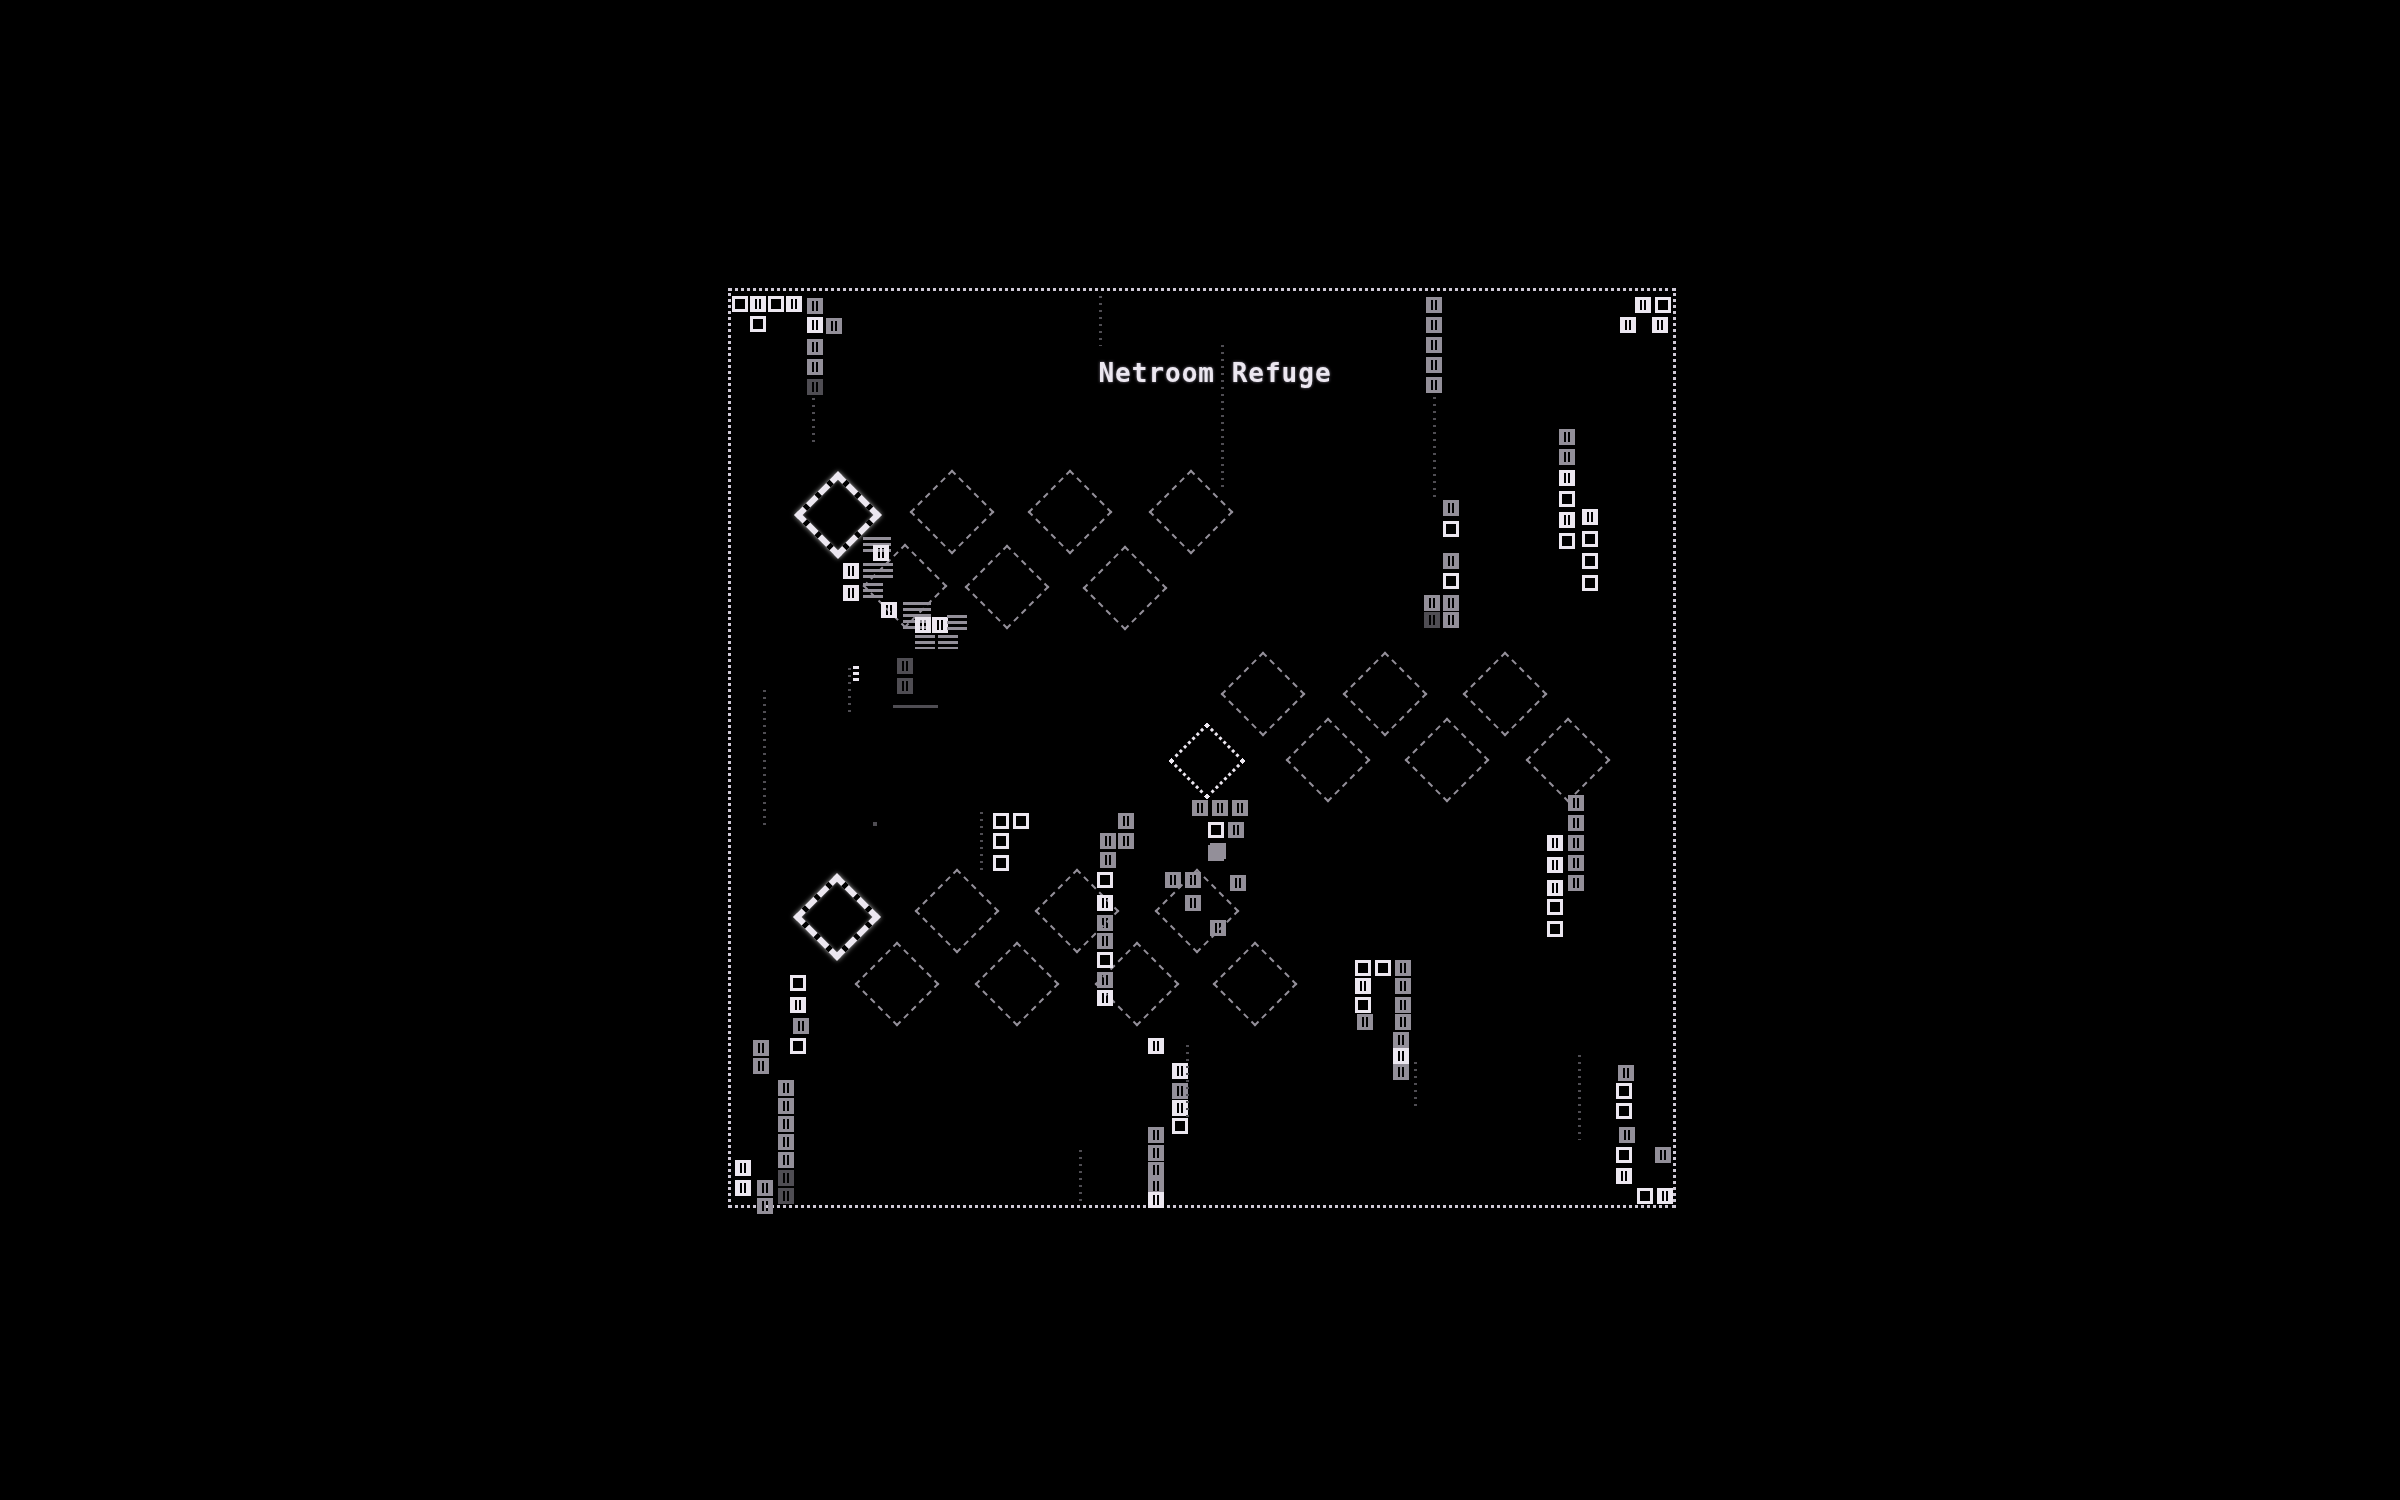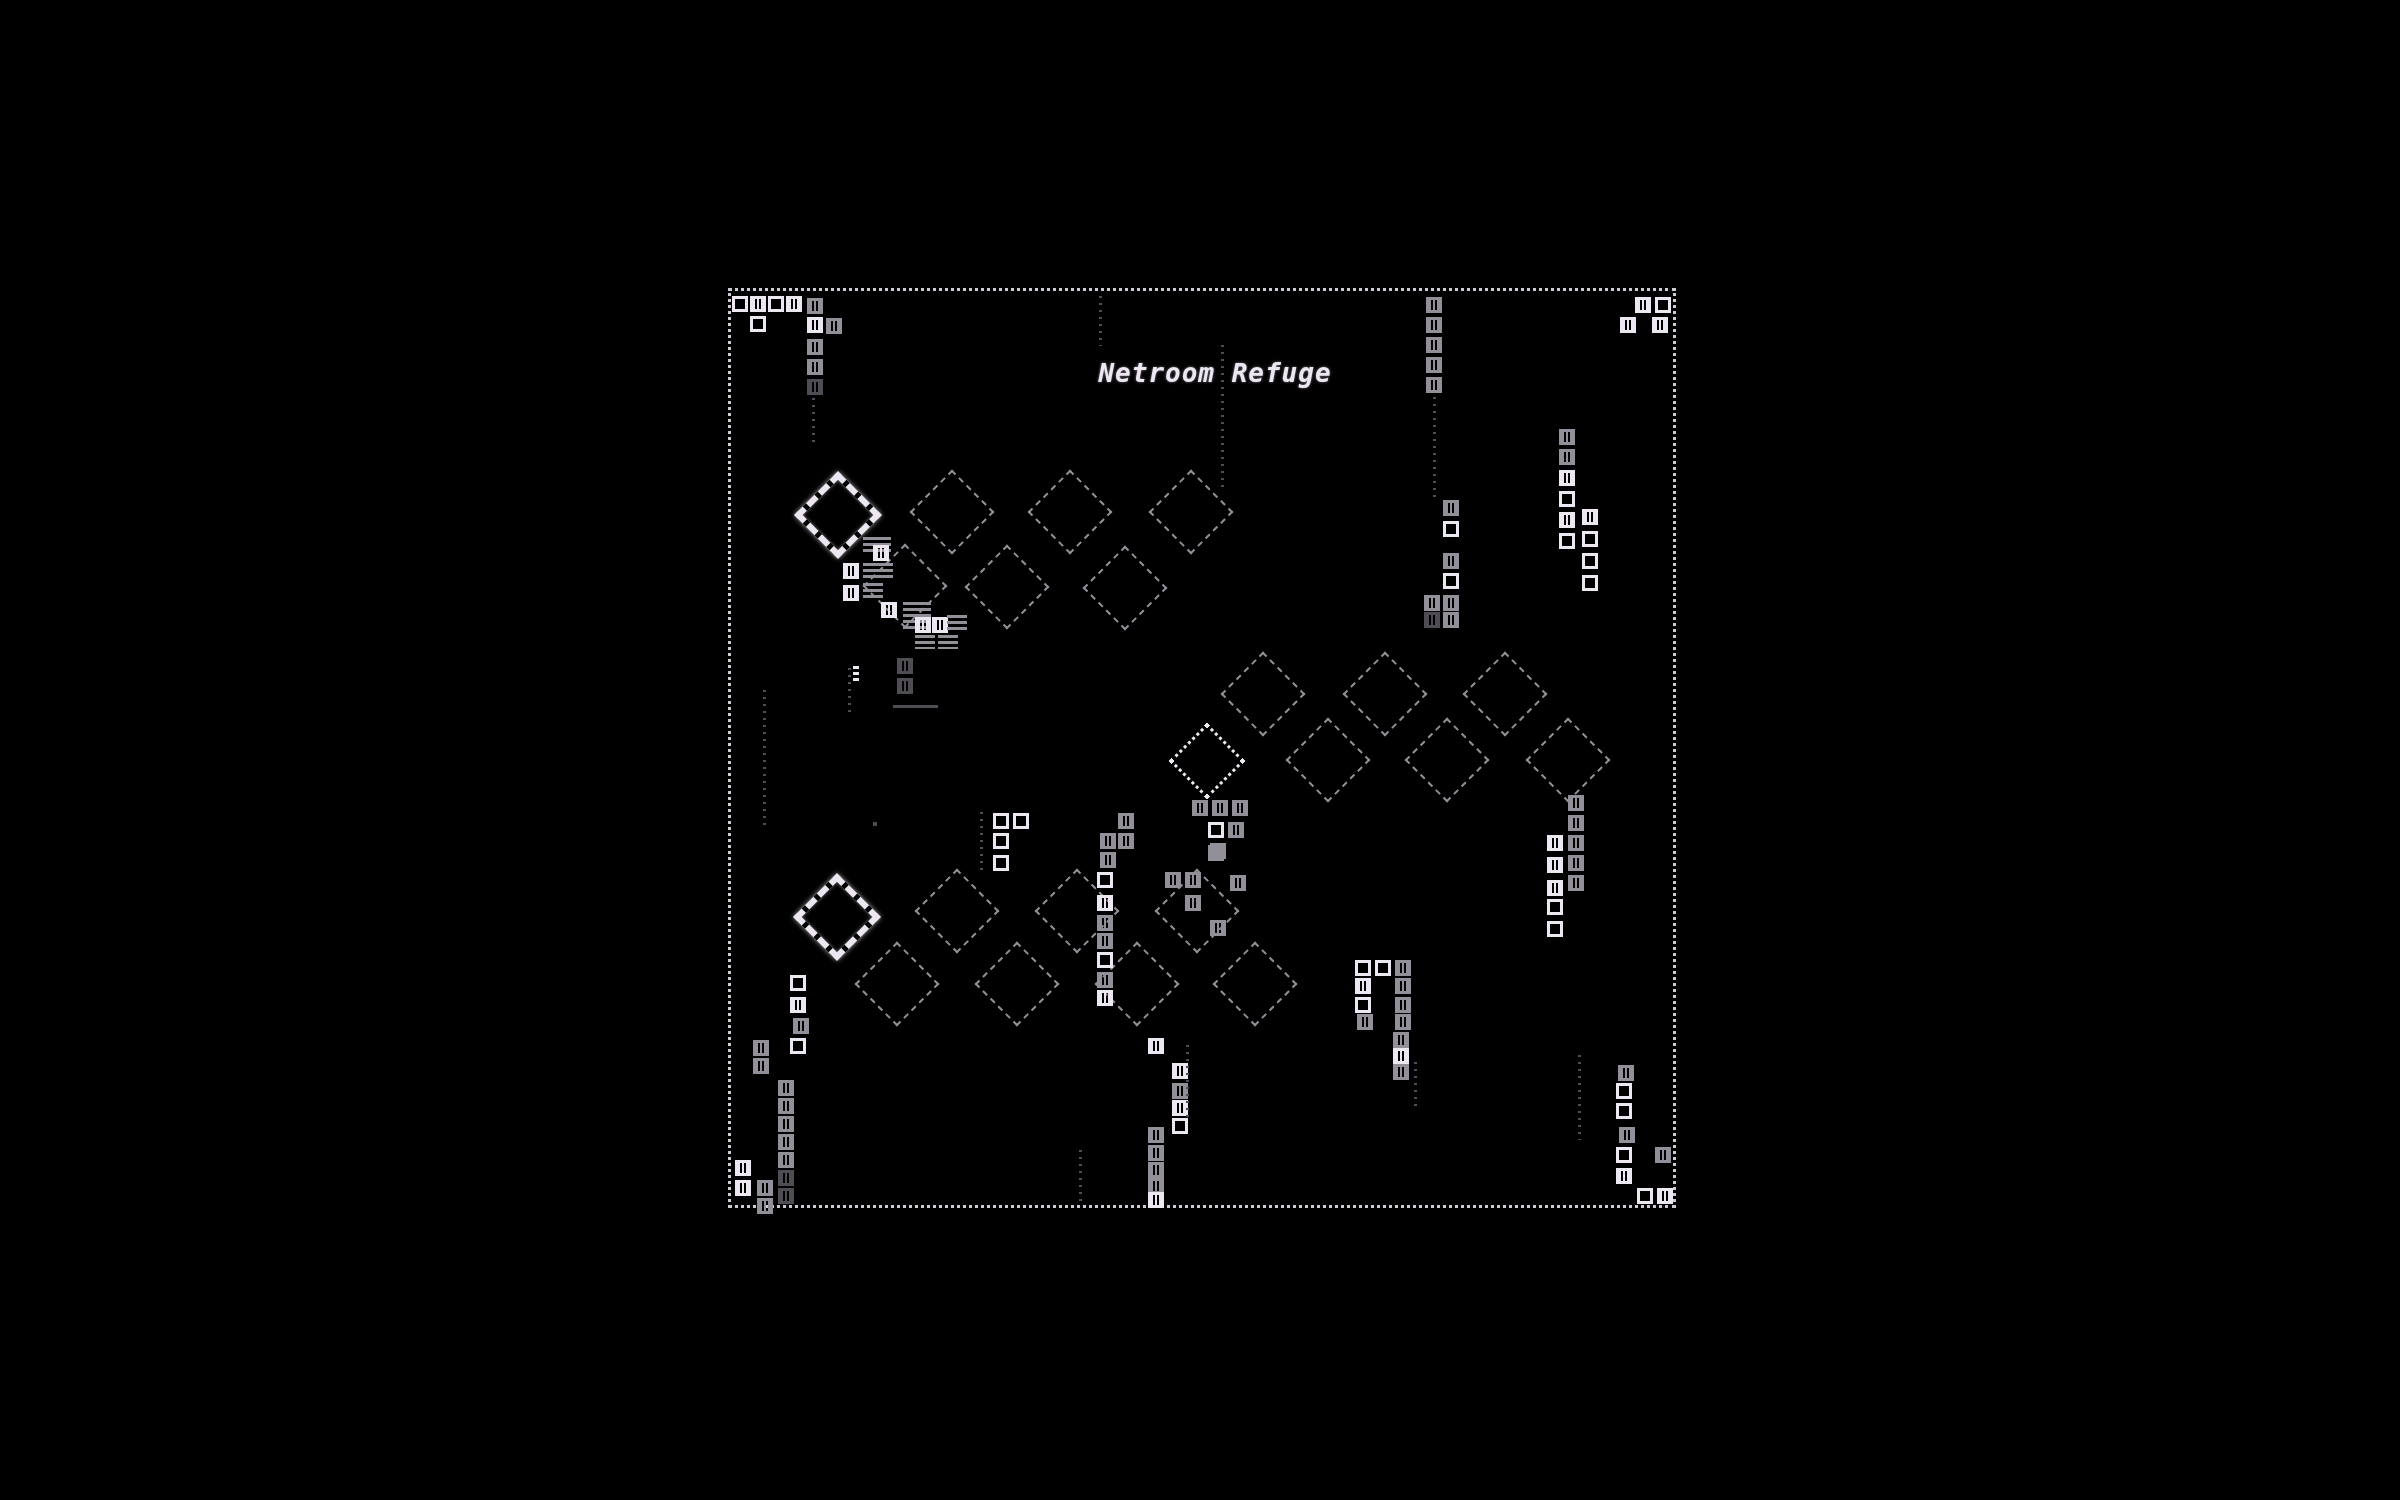--- a/index.html
+++ b/index.html
@@ -39,21 +39,21 @@
   
   .tone-b{color:var(--bright,#ece7f0);}
   .tone-m{color:var(--dim,#938f99);}
   .tone-f{color:var(--faint,#4f4d53);}
 </style>
 </head>
 <body style="background: rgb(0, 0, 0);">
 
 <div class="canvas">
   <div class="frame" style="left: 728px; top: 288px; width: 948px; height: 920px;"></div>
-  <div class="map-title" style="left: 1215px; top: 358px; font-style: italic;">Netroom Refuge</div>
+  <div class="map-title" style="left: 1215px; top: 358px;">Netroom Refuge</div>
   <div class="sprite-layer">
       <div class="sp t-bd tone-b" style="left: 838px; top: 515px;"></div>
       <div class="sp t-bd tone-b" style="left: 837px; top: 917px;"></div>
       <div class="sp t-bdd tone-b" style="left: 1207px; top: 761px;"></div>
       <div class="sp t-d tone-m" style="left: 952px; top: 512px;"></div>
       <div class="sp t-d tone-m" style="left: 1070px; top: 512px;"></div>
       <div class="sp t-d tone-m" style="left: 1191px; top: 512px;"></div>
       <div class="sp t-d tone-m" style="left: 905px; top: 586px;"></div>
       <div class="sp t-d tone-m" style="left: 1007px; top: 587px;"></div>
       <div class="sp t-d tone-m" style="left: 1125px; top: 588px;"></div>

